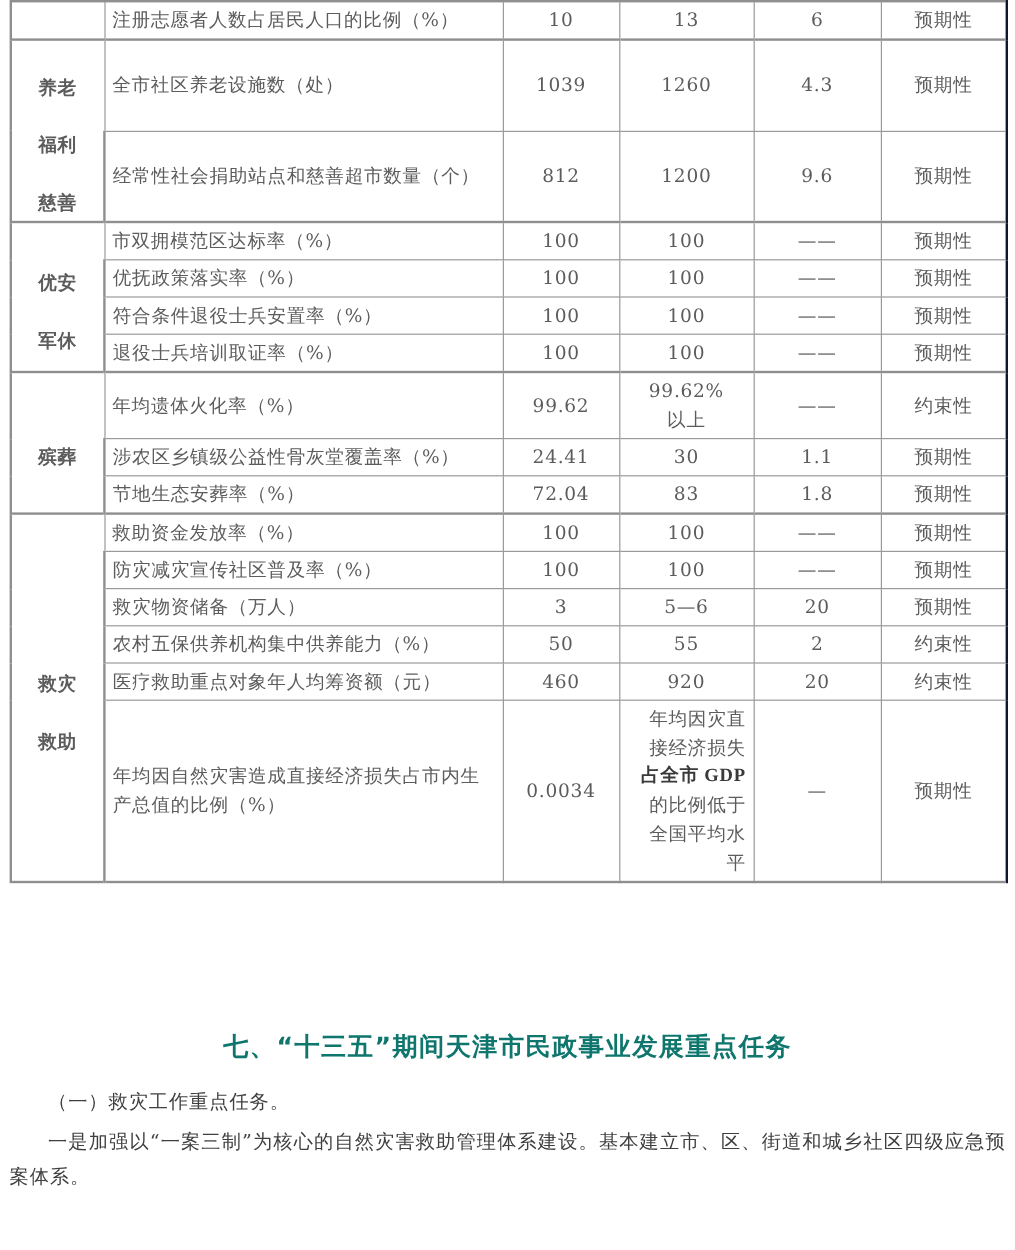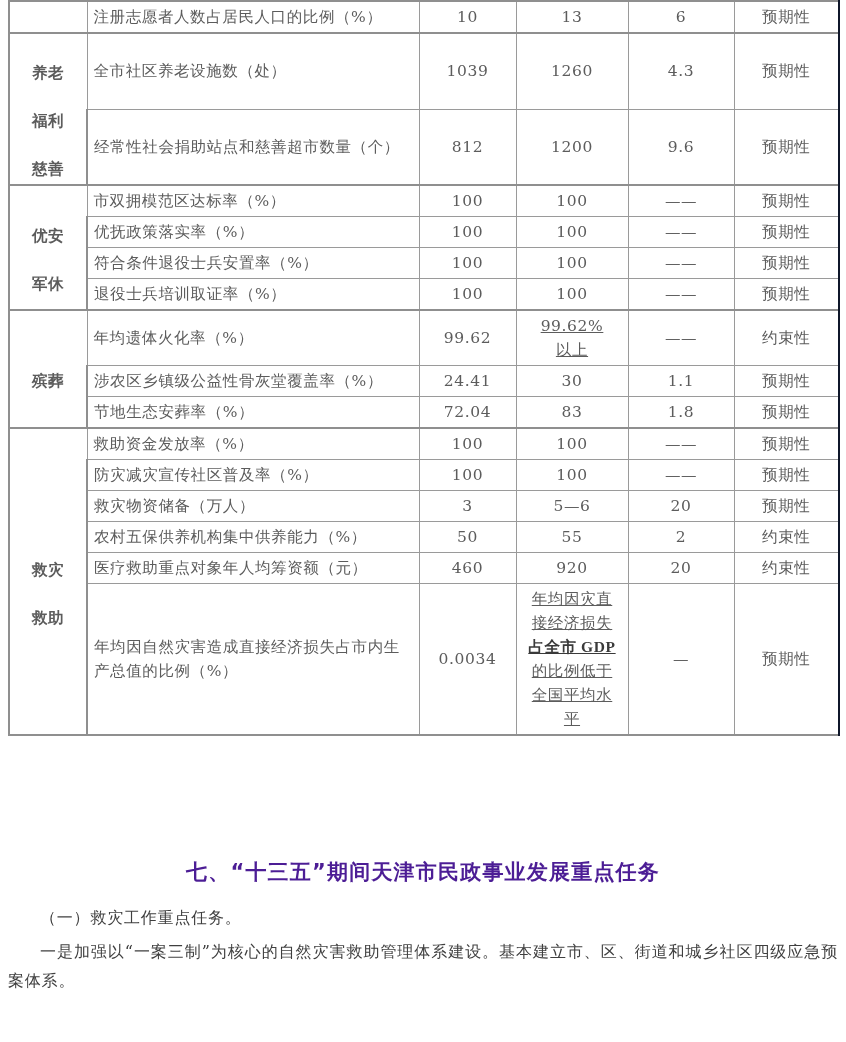--- a/index.html
+++ b/index.html
@@ -63,53 +63,53 @@
     padding-right: 4px;
   }
   td.num, td.attr {
     text-align: center;
     font-size: 16px;
     letter-spacing: 0.3px;
     color: #4f4f4f;
   }
   td.attr { letter-spacing: 1px; }
   td.narrow {
-    text-align: center;
+    text-align: right;
     font-size: 13.5px;
     line-height: 1.5;
     letter-spacing: 0.2px;
     padding: 4px 5px;
   }
   td.narrow .gdp { font-family: "Liberation Serif", serif; font-weight: bold; color:#3a3a3a; }
   .dash {
     color: #9b9b9b;
     letter-spacing: -1px;
     font-size: 15px;
   }
-  .multi { display: block; text-decoration: underline; }
+  .multi { display: block; }
 
   
   tr.group-top > td { border-top: 2px solid #8f8f8f; }
   table.indicators { border-top: 2px solid #8f8f8f; border-bottom: 2px solid #8f8f8f;}
   table.indicators td:first-child { border-left: 2px solid #8f8f8f; }
   table.indicators td:last-child { border-right: 2px solid #0f172a; }
 
   
   .prose {
     position: absolute;
     left: 8px;
     top: 848px;
     width: 830px;
     font-family: "DejaVu Serif", "Liberation Serif", serif;
   }
   .heading {
     text-align: center;
     font-weight: bold;
     font-size: 21px;
-    color: #4c1d95;
+    color: #0f766e;
     letter-spacing: 1.2px;
     margin: 10px 0 18px 0;
     font-family: "DejaVu Sans", "Liberation Sans", sans-serif;
   }
   .para {
     font-size: 16px;
     line-height: 1.78;
     color: #3f3f3f;
     letter-spacing: 0.8px;
     text-indent: 2em;

